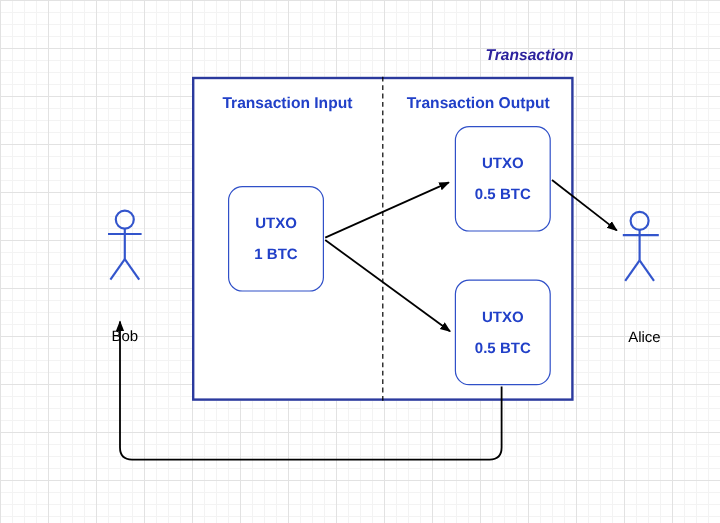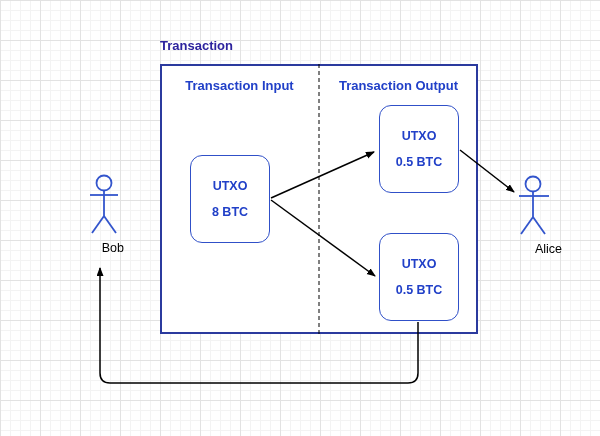--- a/index.html
+++ b/index.html
@@ -21,22 +21,23 @@
     background-color:#ffffff;
     background-image:
       linear-gradient(var(--grid-major) 1px, transparent 1px),
       linear-gradient(90deg, var(--grid-major) 1px, transparent 1px),
       linear-gradient(var(--grid-minor) 1px, transparent 1px),
       linear-gradient(90deg, var(--grid-minor) 1px, transparent 1px);
     background-size:40px 40px,40px 40px,10px 10px,10px 10px;
   }
   .diagram-title{
     position:absolute;left:160px;top:38px;width:318px;
-    text-align:left;font-size:13px;font-weight:bold;
+    text-align:right;font-size:13px;font-weight:bold;
     color:var(--title-color);
+    font-style:italic;
   }
   .tx-container{
     position:absolute;left:160px;top:64px;width:318px;height:270px;
     border:2px solid var(--container-border-color);
     background:#ffffff;
   }
   .section-label{
     position:absolute;top:78px;width:159px;text-align:center;
     font-size:13px;font-weight:bold;color:var(--section-label-color);
   }
@@ -48,22 +49,22 @@
     border-radius:12px;background:#ffffff;
     display:flex;flex-direction:column;align-items:center;justify-content:center;
     gap:12px;
     font-size:12.5px;font-weight:bold;color:var(--utxo-text-color);
     z-index:3;
   }
   .utxo-input{left:190px;top:155px;}
   .utxo-output-top{left:379px;top:105px;}
   .utxo-output-bottom{left:379px;top:233px;}
   .actor-label{
-    position:absolute;text-align:right;
-    font-size:12.5px;color:#000000;z-index:3;
+    position:absolute;text-align:center;
+    font-size:12.5px;color:#000000;z-index:3;margin-top:32px;
   }
   .actor-label.bob{left:84px;top:241px;width:40px;}
   .actor-label.alice{left:512px;top:242px;width:50px;}
   svg.overlay{position:absolute;left:0;top:0;width:600px;height:436px;z-index:2;}
   .arrow-line{stroke:var(--arrow-color);stroke-width:1.5;fill:none;}
   .dash-divider{stroke:#000000;stroke-width:1;stroke-dasharray:4 3;}
   .figure{stroke:var(--figure-color);stroke-width:1.8;fill:none;}
 </style>
 </head>
 <body>
@@ -107,21 +108,21 @@
   </svg>
 
   <div class="diagram-title">Transaction</div>
 
   <div class="section-label output">Transaction Output</div>
 
   <div class="section-label input">Transaction Input</div>
 
   <div class="utxo-box utxo-input">
     <span>UTXO</span>
-    <span>8 BTC</span>
+    <span>1 BTC</span>
   </div>
 
   <div class="utxo-box utxo-output-top">
     <span>UTXO</span>
     <span>0.5 BTC</span>
   </div>
 
   <div class="utxo-box utxo-output-bottom">
     <span>UTXO</span>
     <span>0.5 BTC</span>

